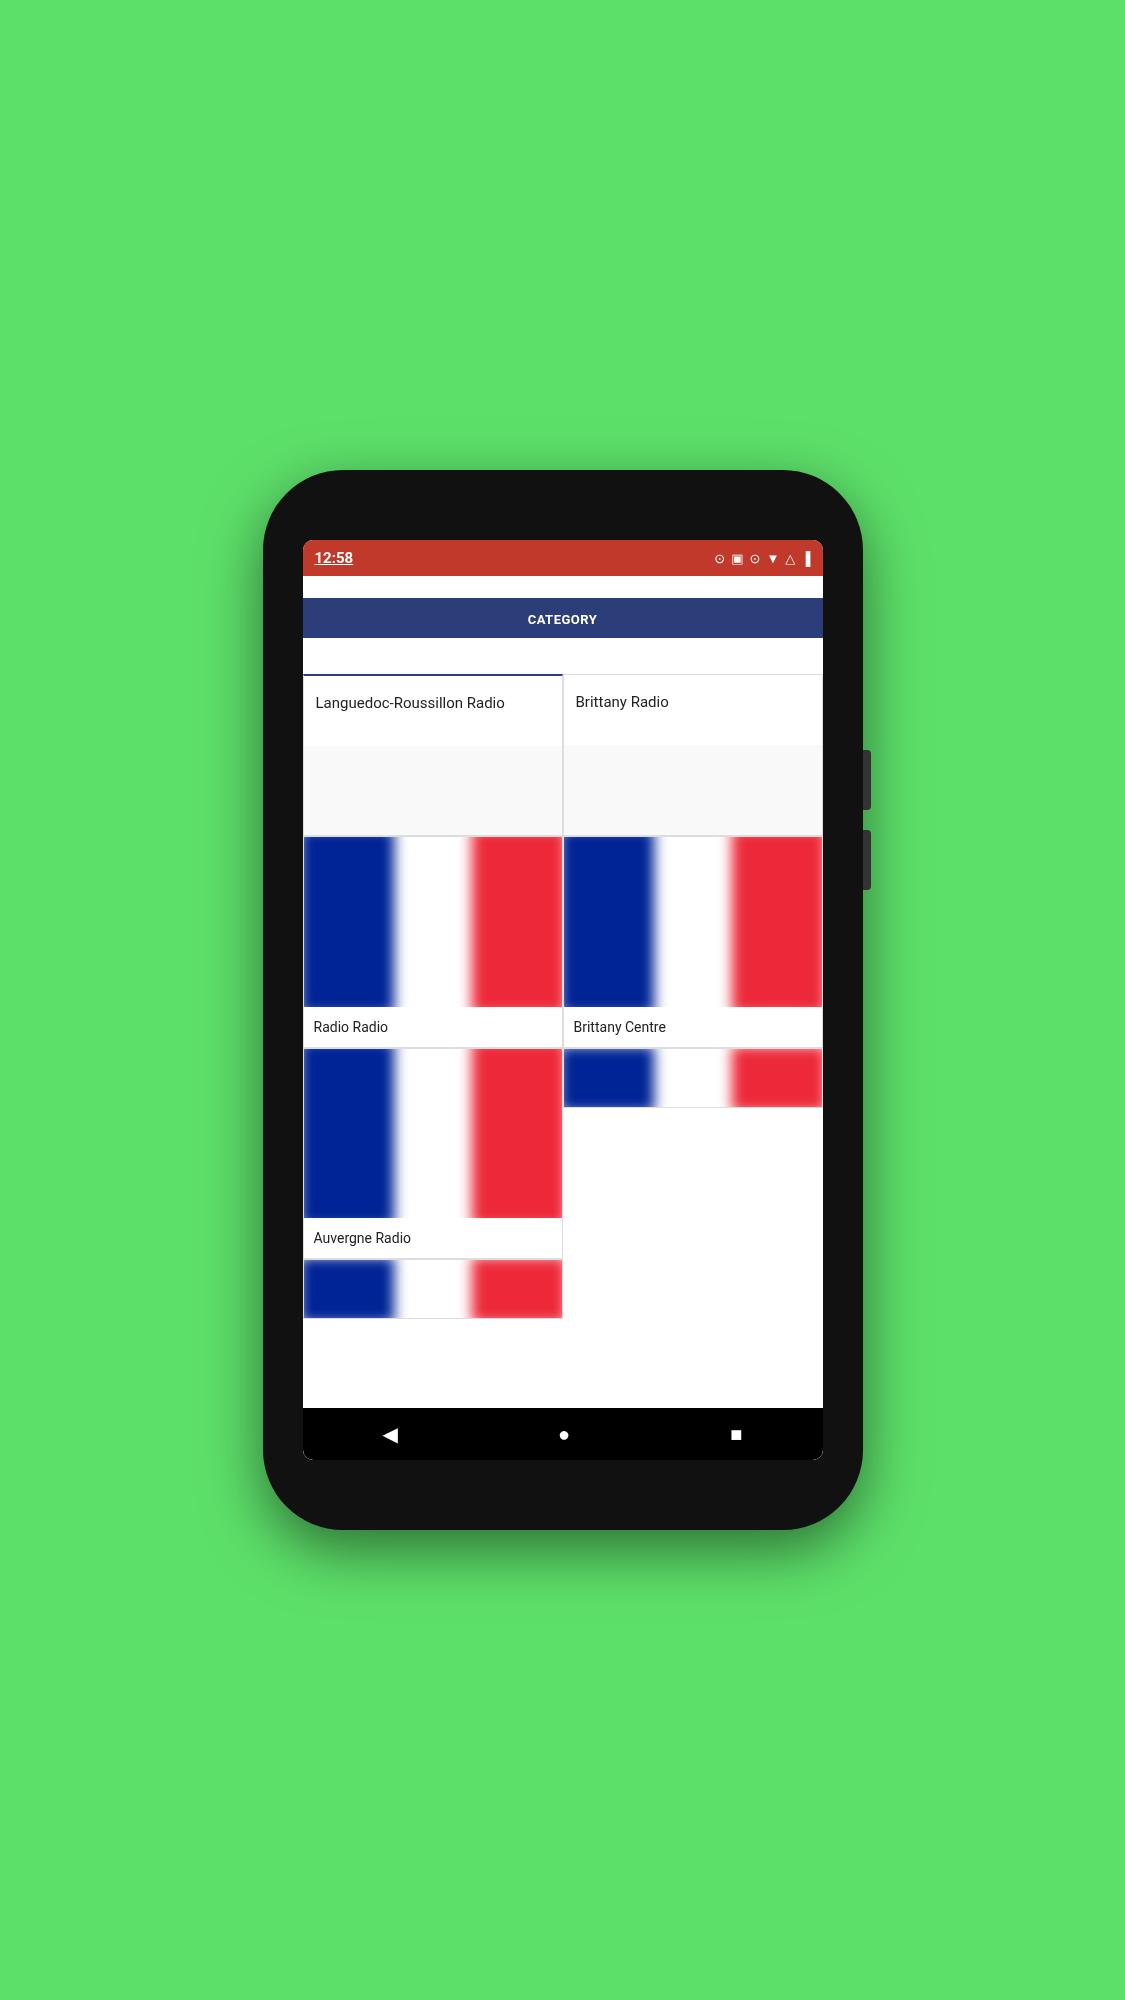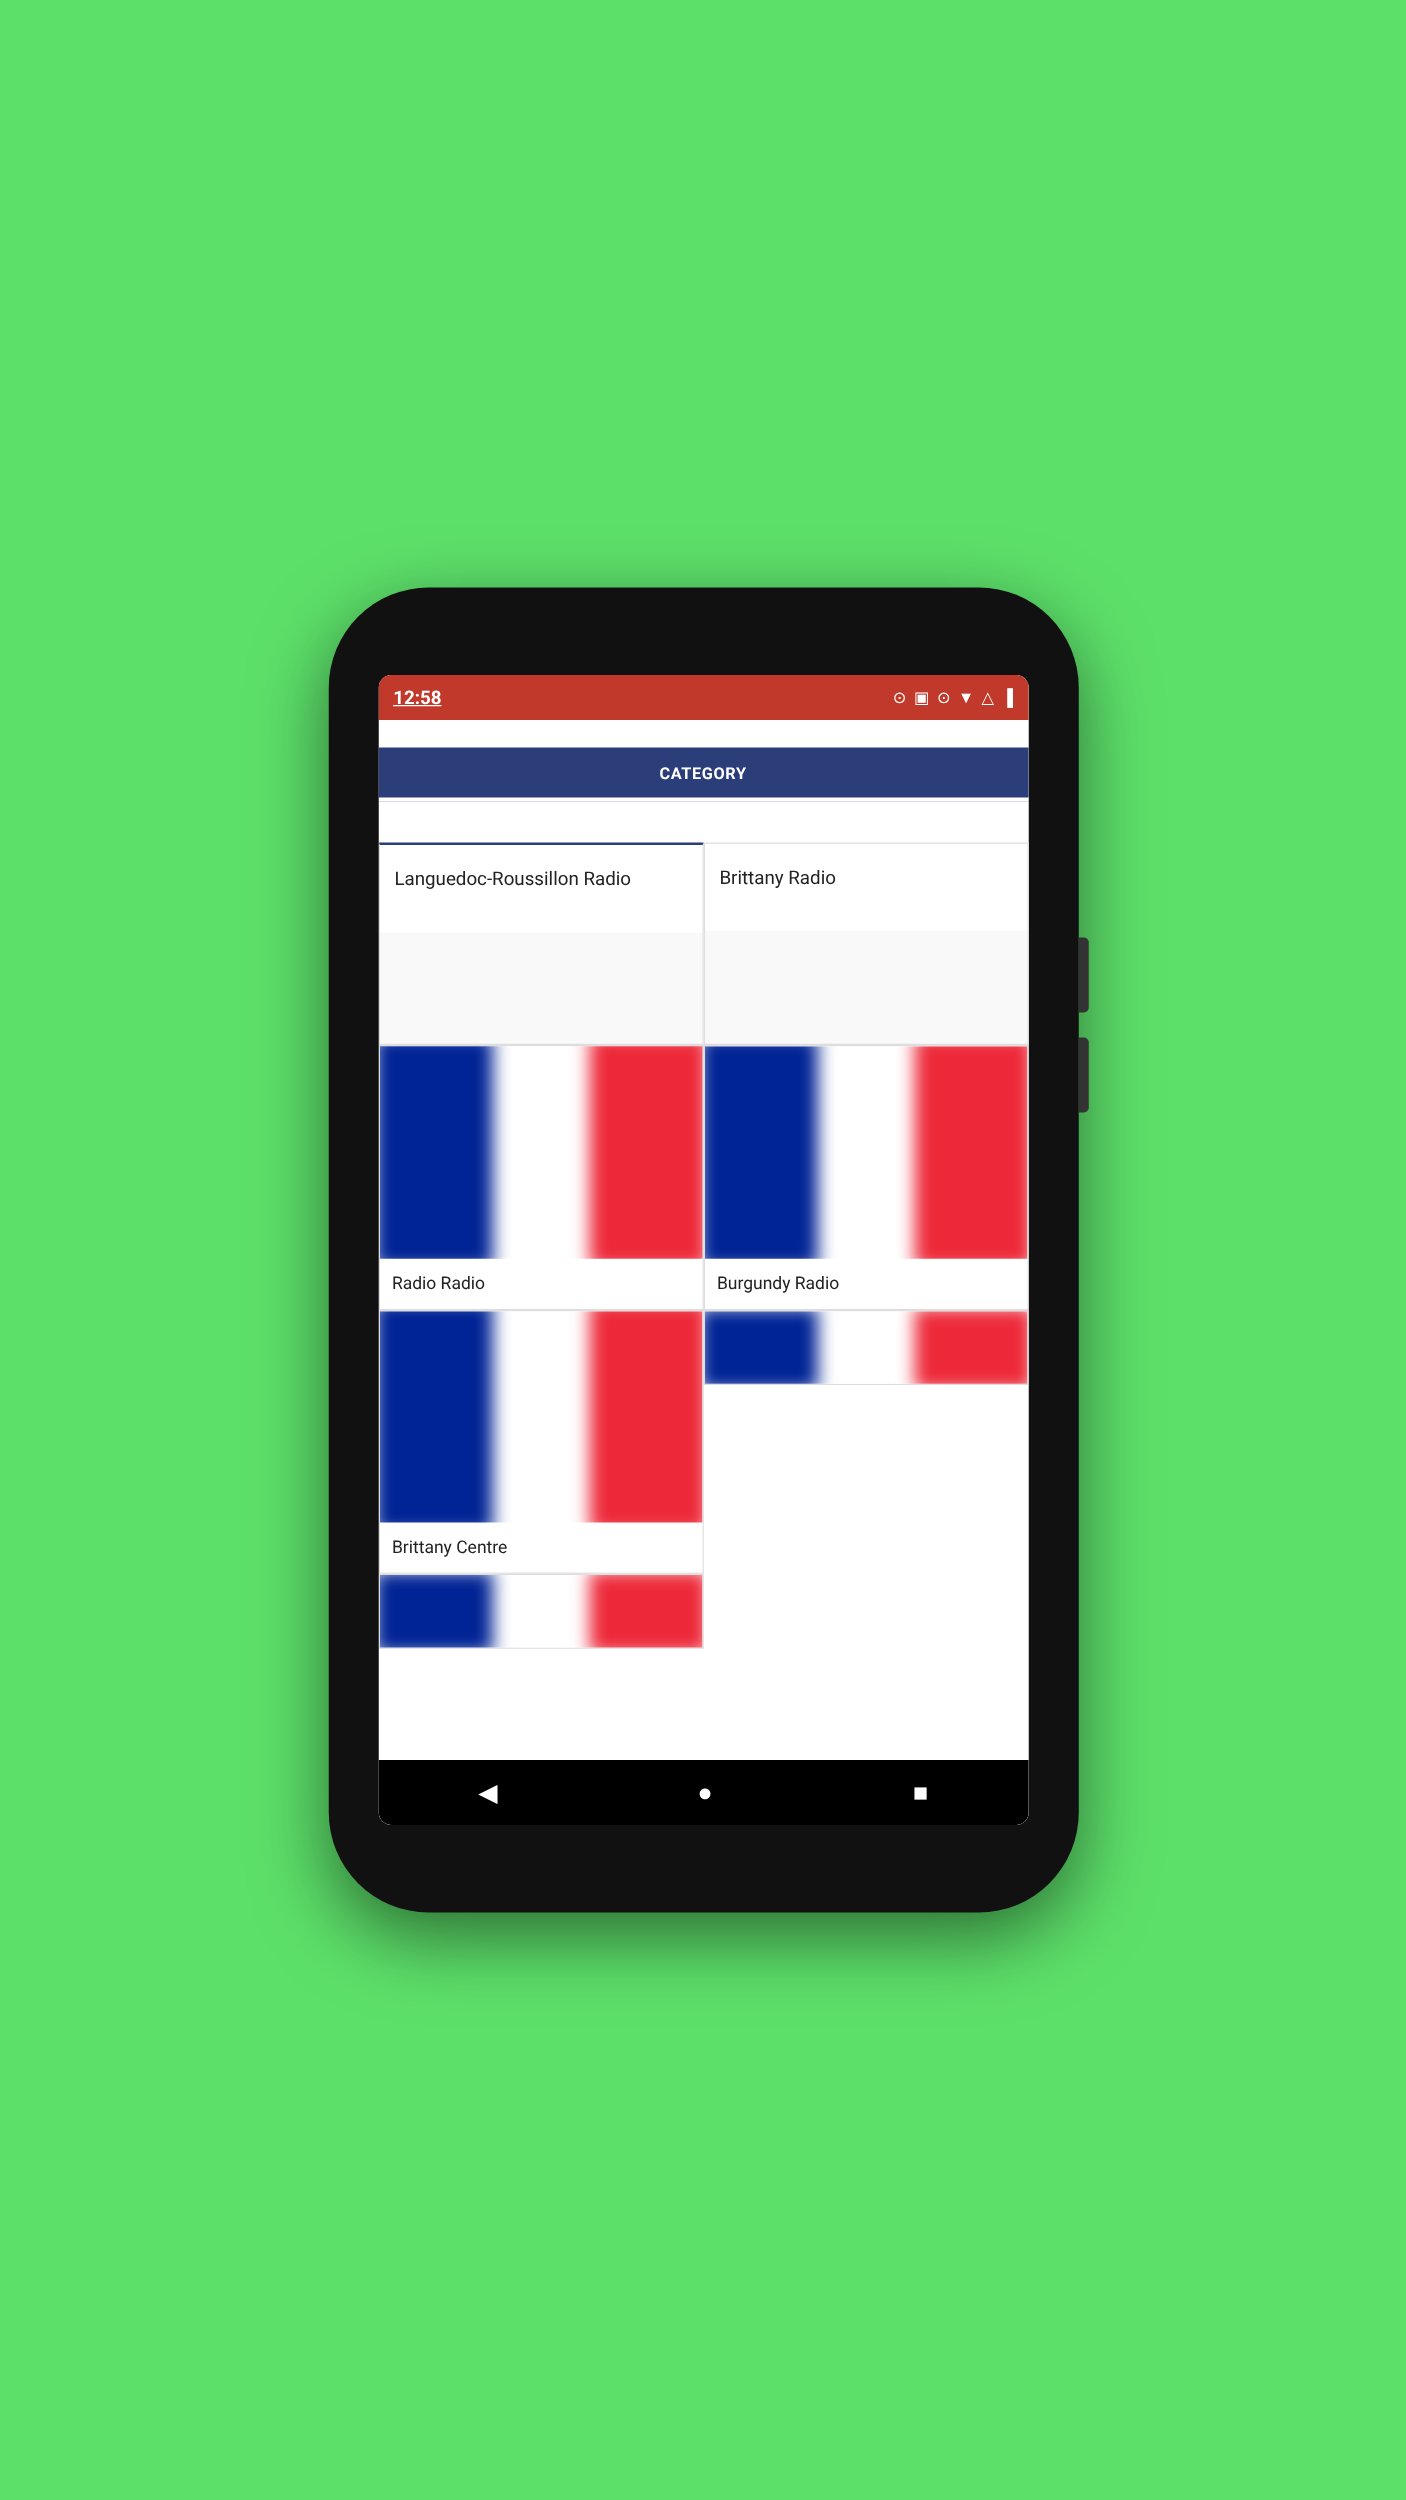--- a/index.html
+++ b/index.html
@@ -256,40 +256,40 @@
         <div class="grid-item">
           <div class="flag-container">
             <div class="french-flag">
               <div class="flag-stripe flag-blue"></div>
               <div class="flag-stripe flag-white"></div>
               <div class="flag-stripe flag-red"></div>
             </div>
           </div>
           <div class="item-label">Radio Radio</div>
         </div>
+
         <div class="grid-item">
           <div class="flag-container">
             <div class="french-flag">
               <div class="flag-stripe flag-blue"></div>
               <div class="flag-stripe flag-white"></div>
               <div class="flag-stripe flag-red"></div>
             </div>
           </div>
-          <div class="item-label">Burgundy Radio</div>
-        </div>
-
+          <div class="item-label">Brittany Centre</div>
+        </div>
         <div class="grid-item">
           <div class="flag-container">
             <div class="french-flag">
               <div class="flag-stripe flag-blue"></div>
               <div class="flag-stripe flag-white"></div>
               <div class="flag-stripe flag-red"></div>
             </div>
           </div>
-          <div class="item-label">Brittany Centre</div>
+          <div class="item-label">Auvergne Radio</div>
         </div>
 
         <div class="grid-item partial-row">
           <div class="flag-container">
             <div class="french-flag">
               <div class="flag-stripe flag-blue"></div>
               <div class="flag-stripe flag-white"></div>
               <div class="flag-stripe flag-red"></div>
             </div>
           </div>

